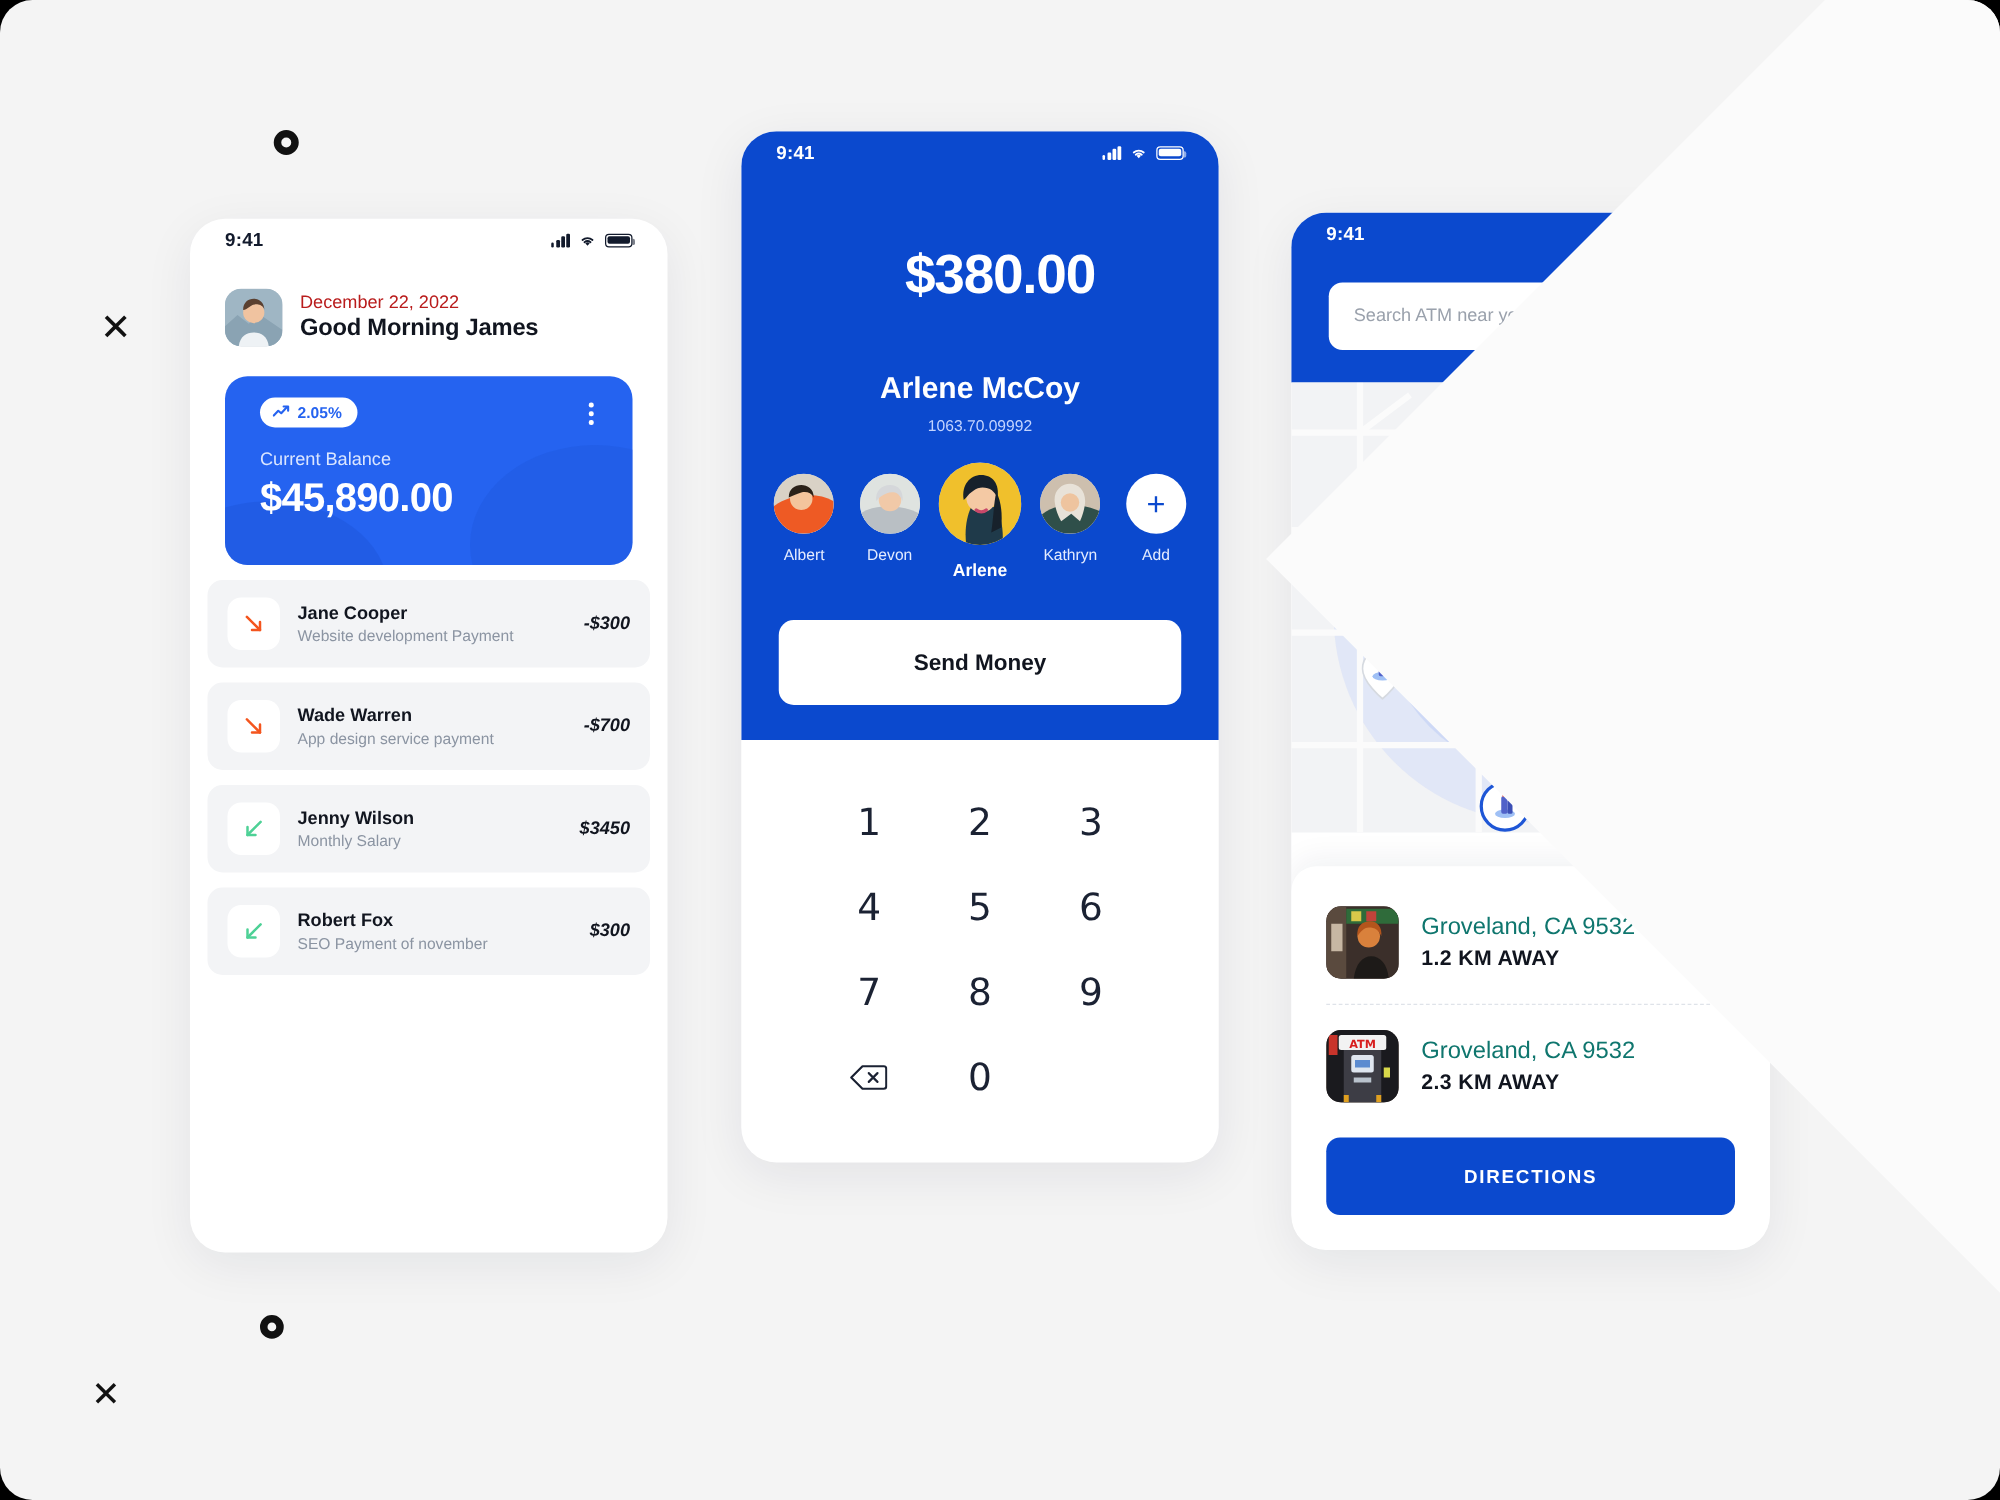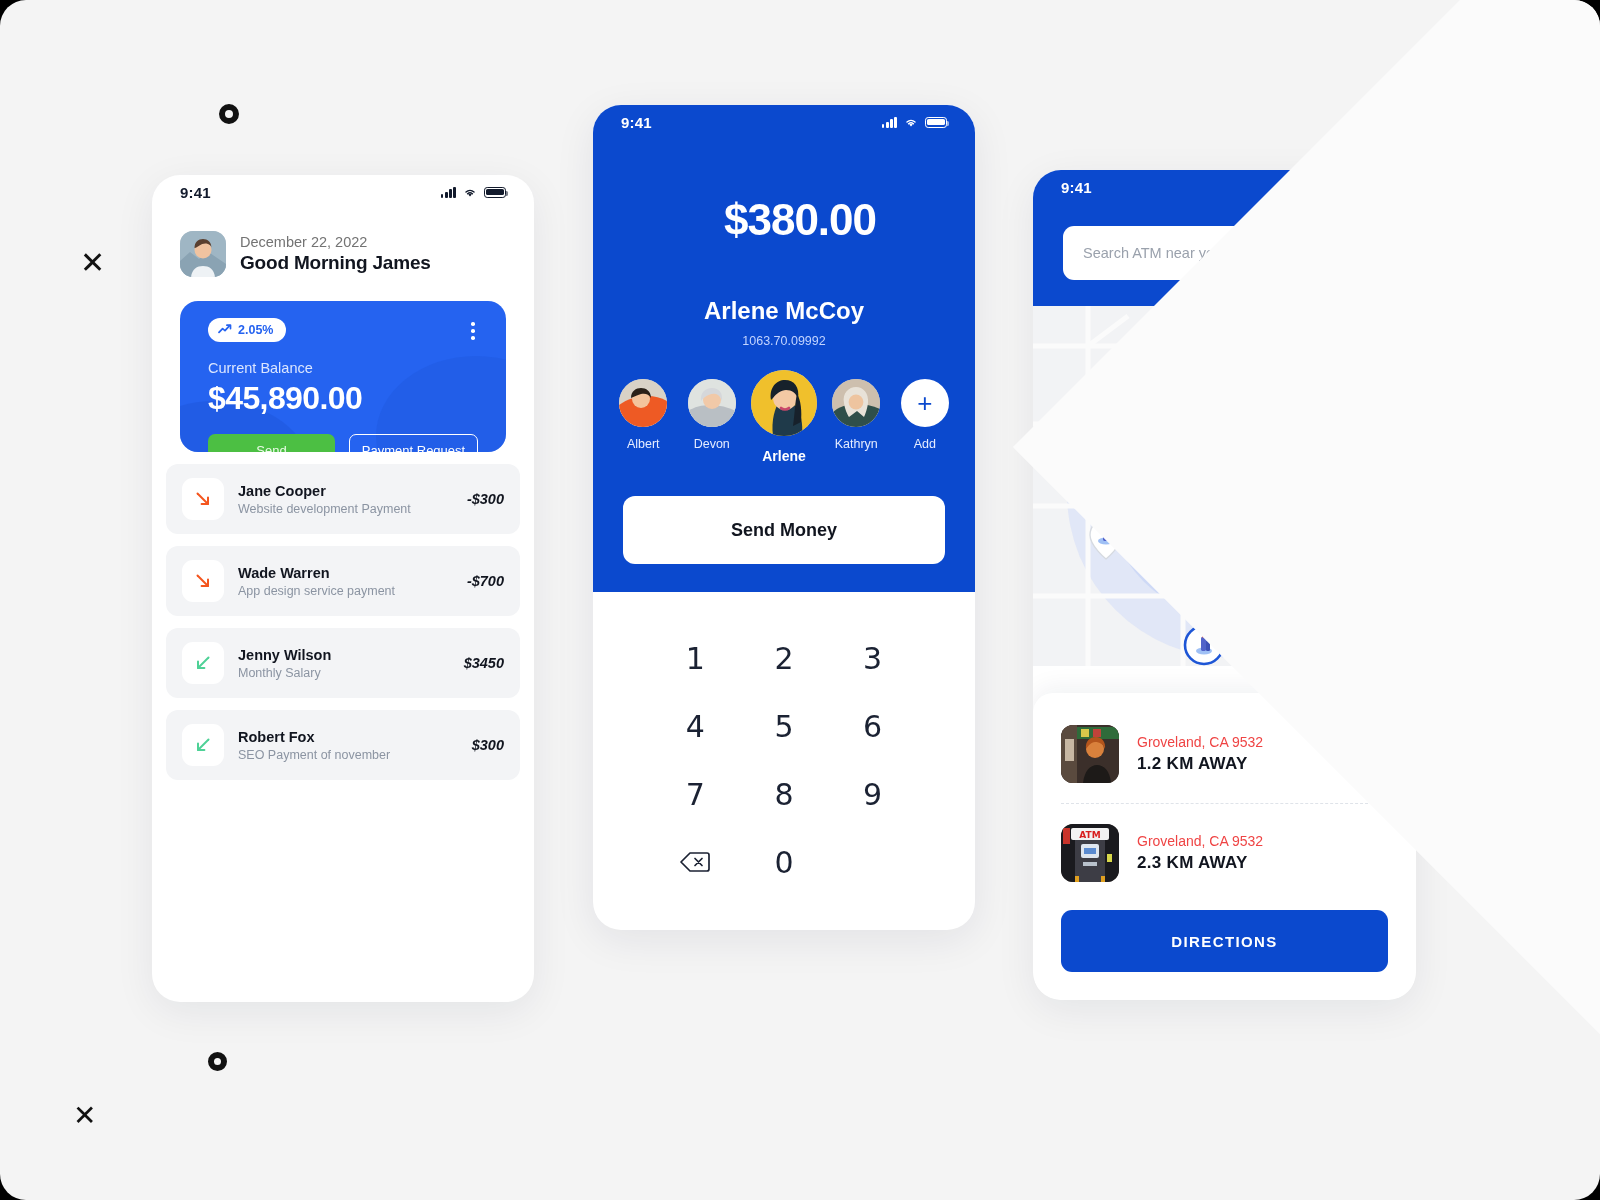--- a/index.html
+++ b/index.html
@@ -83,21 +83,21 @@
   .batt span { display:block; height:100%; width:100%; background: currentColor; border-radius:1.6px; }
   .dark-sb { color: #121a2c; }
   .light-sb { color: #ffffff; }
 
   
   .greeting { display: flex; align-items: center; gap: 14px; padding: 22px 28px 0; }
   .avatar-sq {
     width: 46px; height: 46px; border-radius: 13px; flex: none;
     overflow: hidden; background: #bcc8d2; position: relative;
   }
-  .g-date { font-size: 14.5px; color: #737373; margin-bottom: 2px; }
+  .g-date { font-size: 14.5px; color: #b91c1c; margin-bottom: 2px; }
   .g-title { font-size: 19px; font-weight: 700; color: #11151f; letter-spacing: -.2px; }
 
   .balance-card {
     position: relative; margin: 24px 28px 0;
     height: 151px; border-radius: 18px; overflow: hidden;
     background: #2563f0;
     padding: 17px 28px 0;
   }
   .blob { position: absolute; border-radius: 50%; background: #1f57dd; opacity: .55; }
   .bc-inner { position: relative; z-index: 2; }
@@ -219,21 +219,21 @@
   }
   .atm-close {
     position: absolute; right: 26px; top: 22px; width: 20px; height: 20px;
     cursor: pointer; color: #c9ced6;
   }
   .atm-row { display: flex; align-items: center; gap: 18px; padding: 6px 0; }
   .atm-thumb {
     width: 58px; height: 58px; border-radius: 12px; flex: none; overflow: hidden;
     background: #4b3f3a; position: relative;
   }
-  .atm-addr { font-size: 14px; color: #ef4444; text-align: center; }
+  .atm-addr { font-size: 19px; color: #0f766e; text-align: center; }
   .atm-dist { font-size: 17px; font-weight: 700; color: #11151f; letter-spacing: .3px; margin-top: 4px; }
   .atm-sep { border-top: 1.5px dashed #dfe3e9; margin: 14px 0; }
   .btn-directions {
     margin-top: 22px; width: 100%; height: 62px; border-radius: 11px;
     background: #0b49ce; color: #fff; font-size: 15px; font-weight: 700;
     letter-spacing: 1.4px; display: flex; align-items: center; justify-content: center;
     border: none; cursor: pointer; font-family: inherit;
   }
 </style>
 </head>
@@ -302,24 +302,20 @@
             <span>2.05%</span>
           </div>
           <div class="kebab">
               <i></i>
               <i></i>
               <i></i>
             </div>
         </div>
         <div class="bc-label">Current Balance</div>
         <div class="bc-amount">$45,890.00</div>
-        <div class="bc-btns">
-          <button class="btn-send">Send</button>
-          <button class="btn-req">Payment Request</button>
-        </div>
       </div>
     </div>
 
 
     <div class="tx-list">
       <div class="tx-row">
         <div class="tx-ico">
           <svg width="20" height="20" viewBox="0 0 20 20">
               <path d="M4.5 4.5L15 15" stroke="#F4551E" stroke-width="2" stroke-linecap="round"></path>
               <path d="M15 8.6V15H8.6" stroke="#F4551E" stroke-width="2" fill="none" stroke-linecap="round" stroke-linejoin="round"></path>

